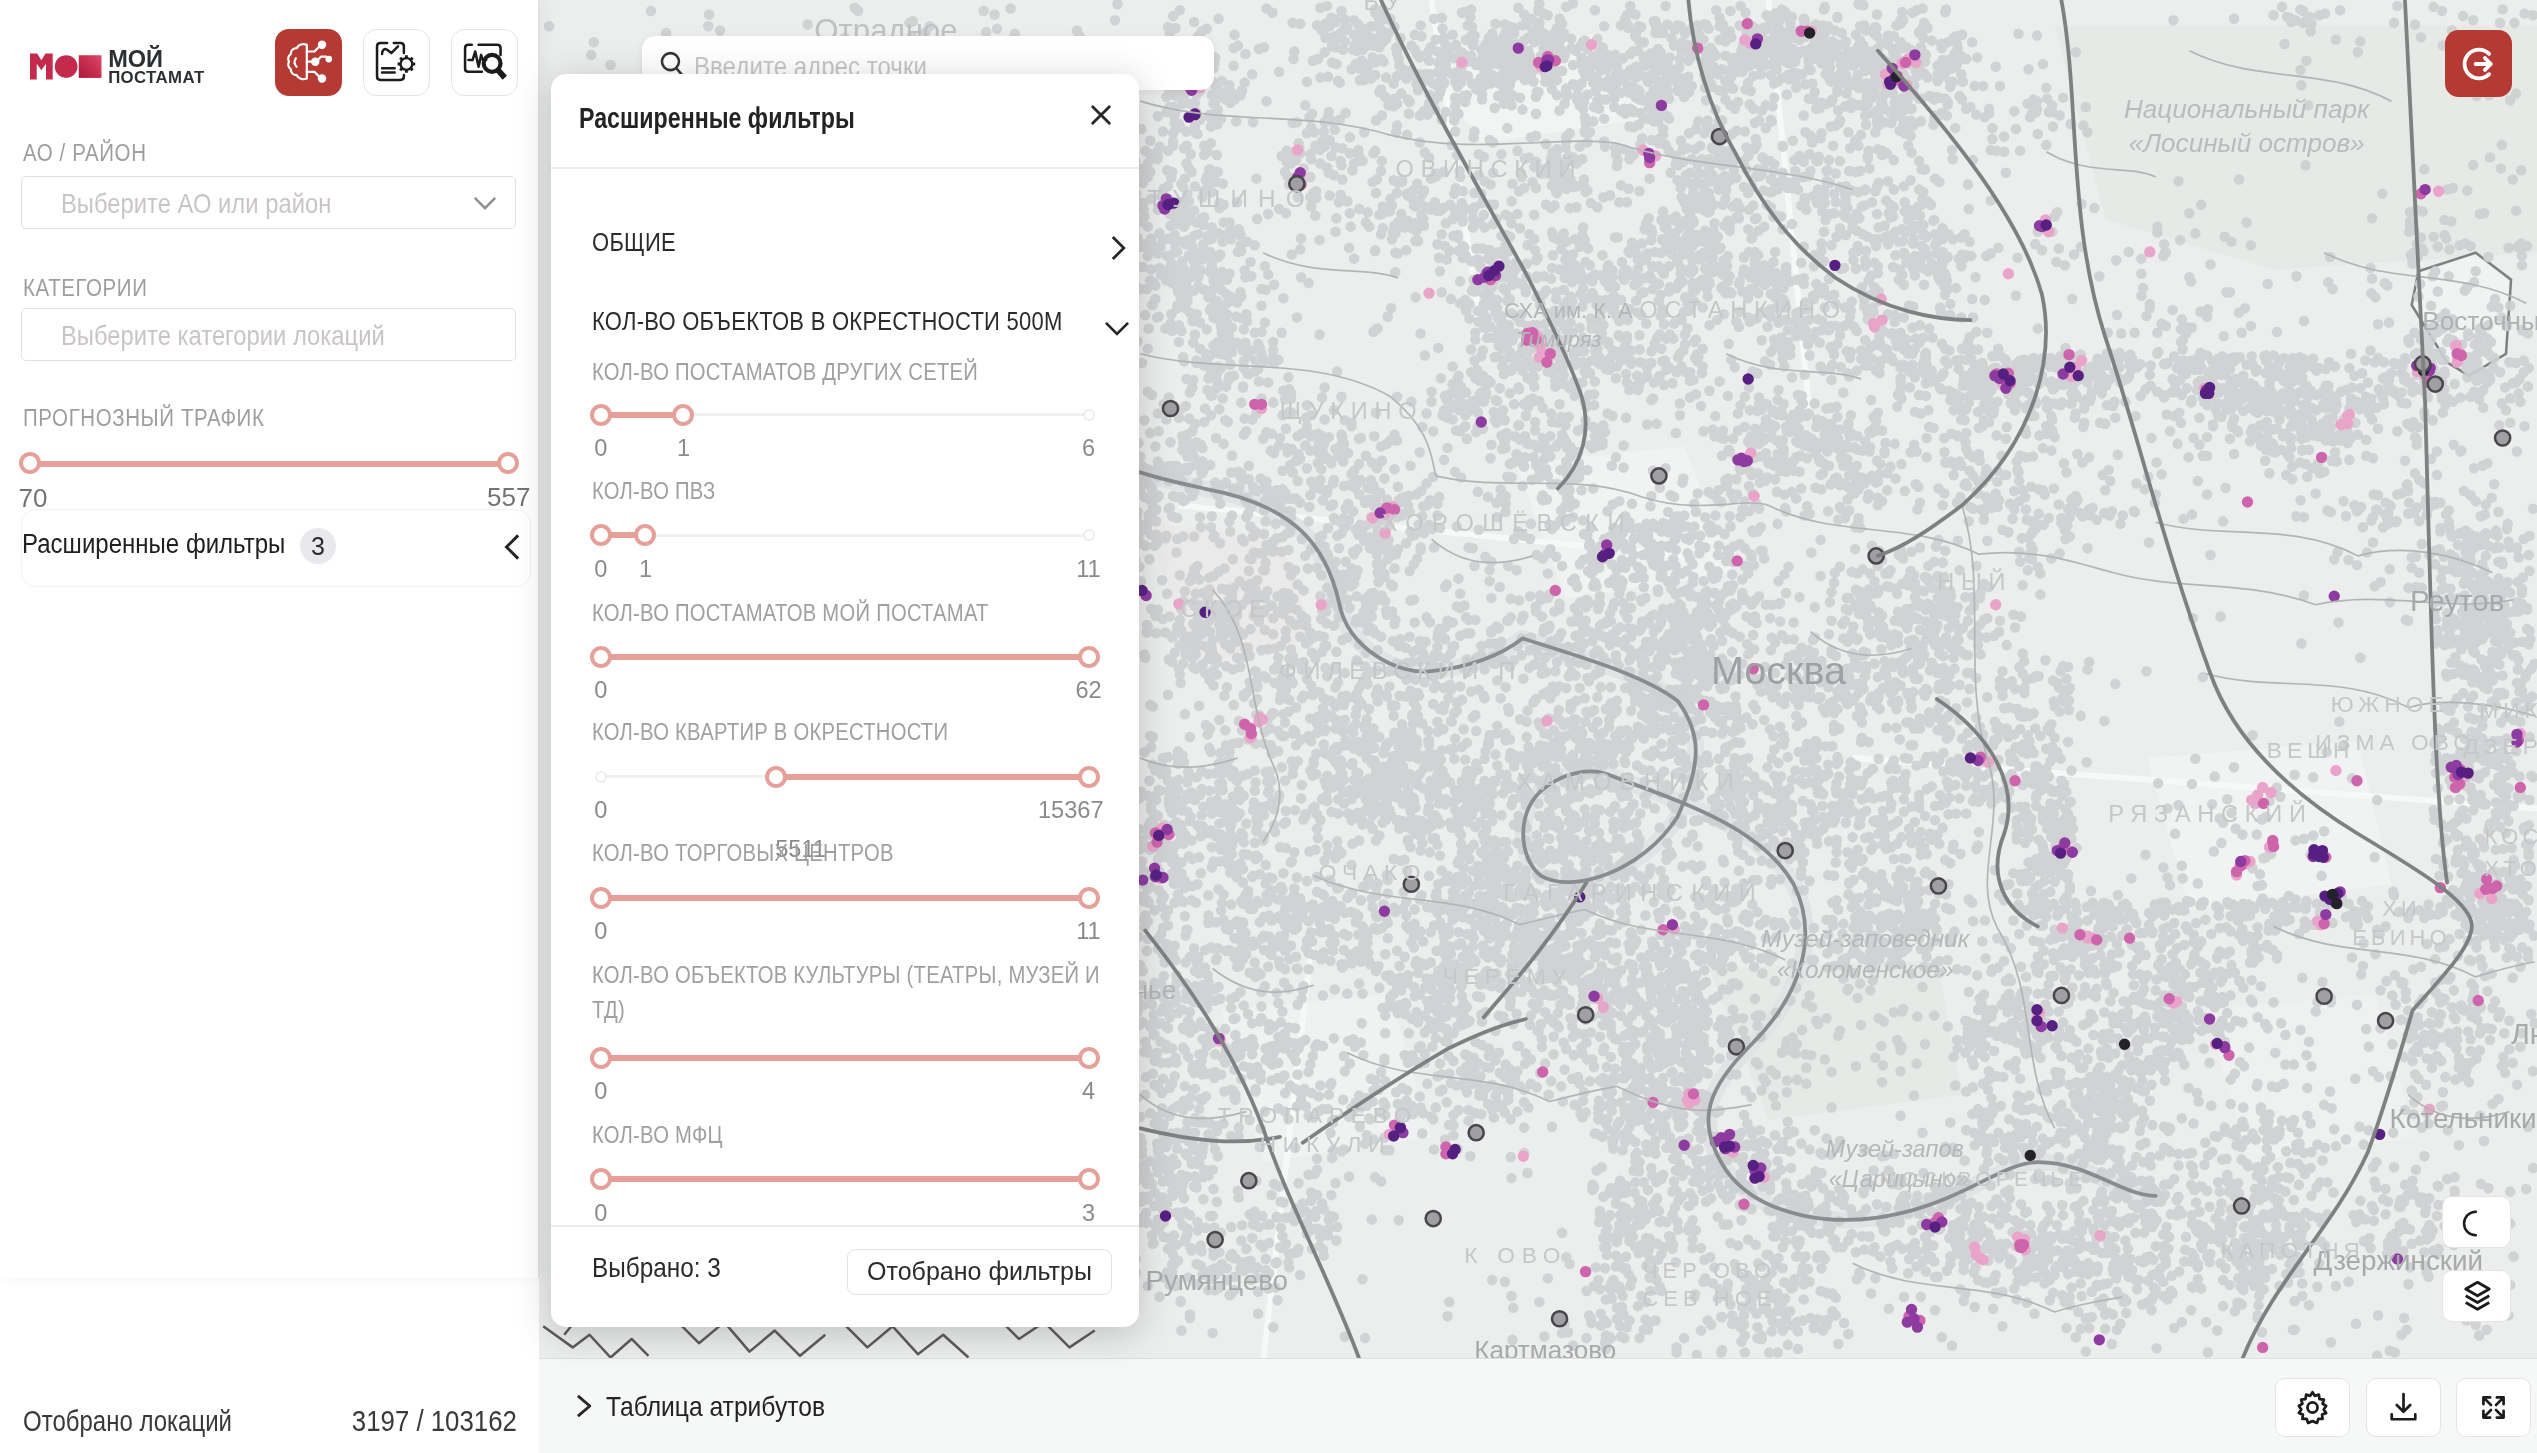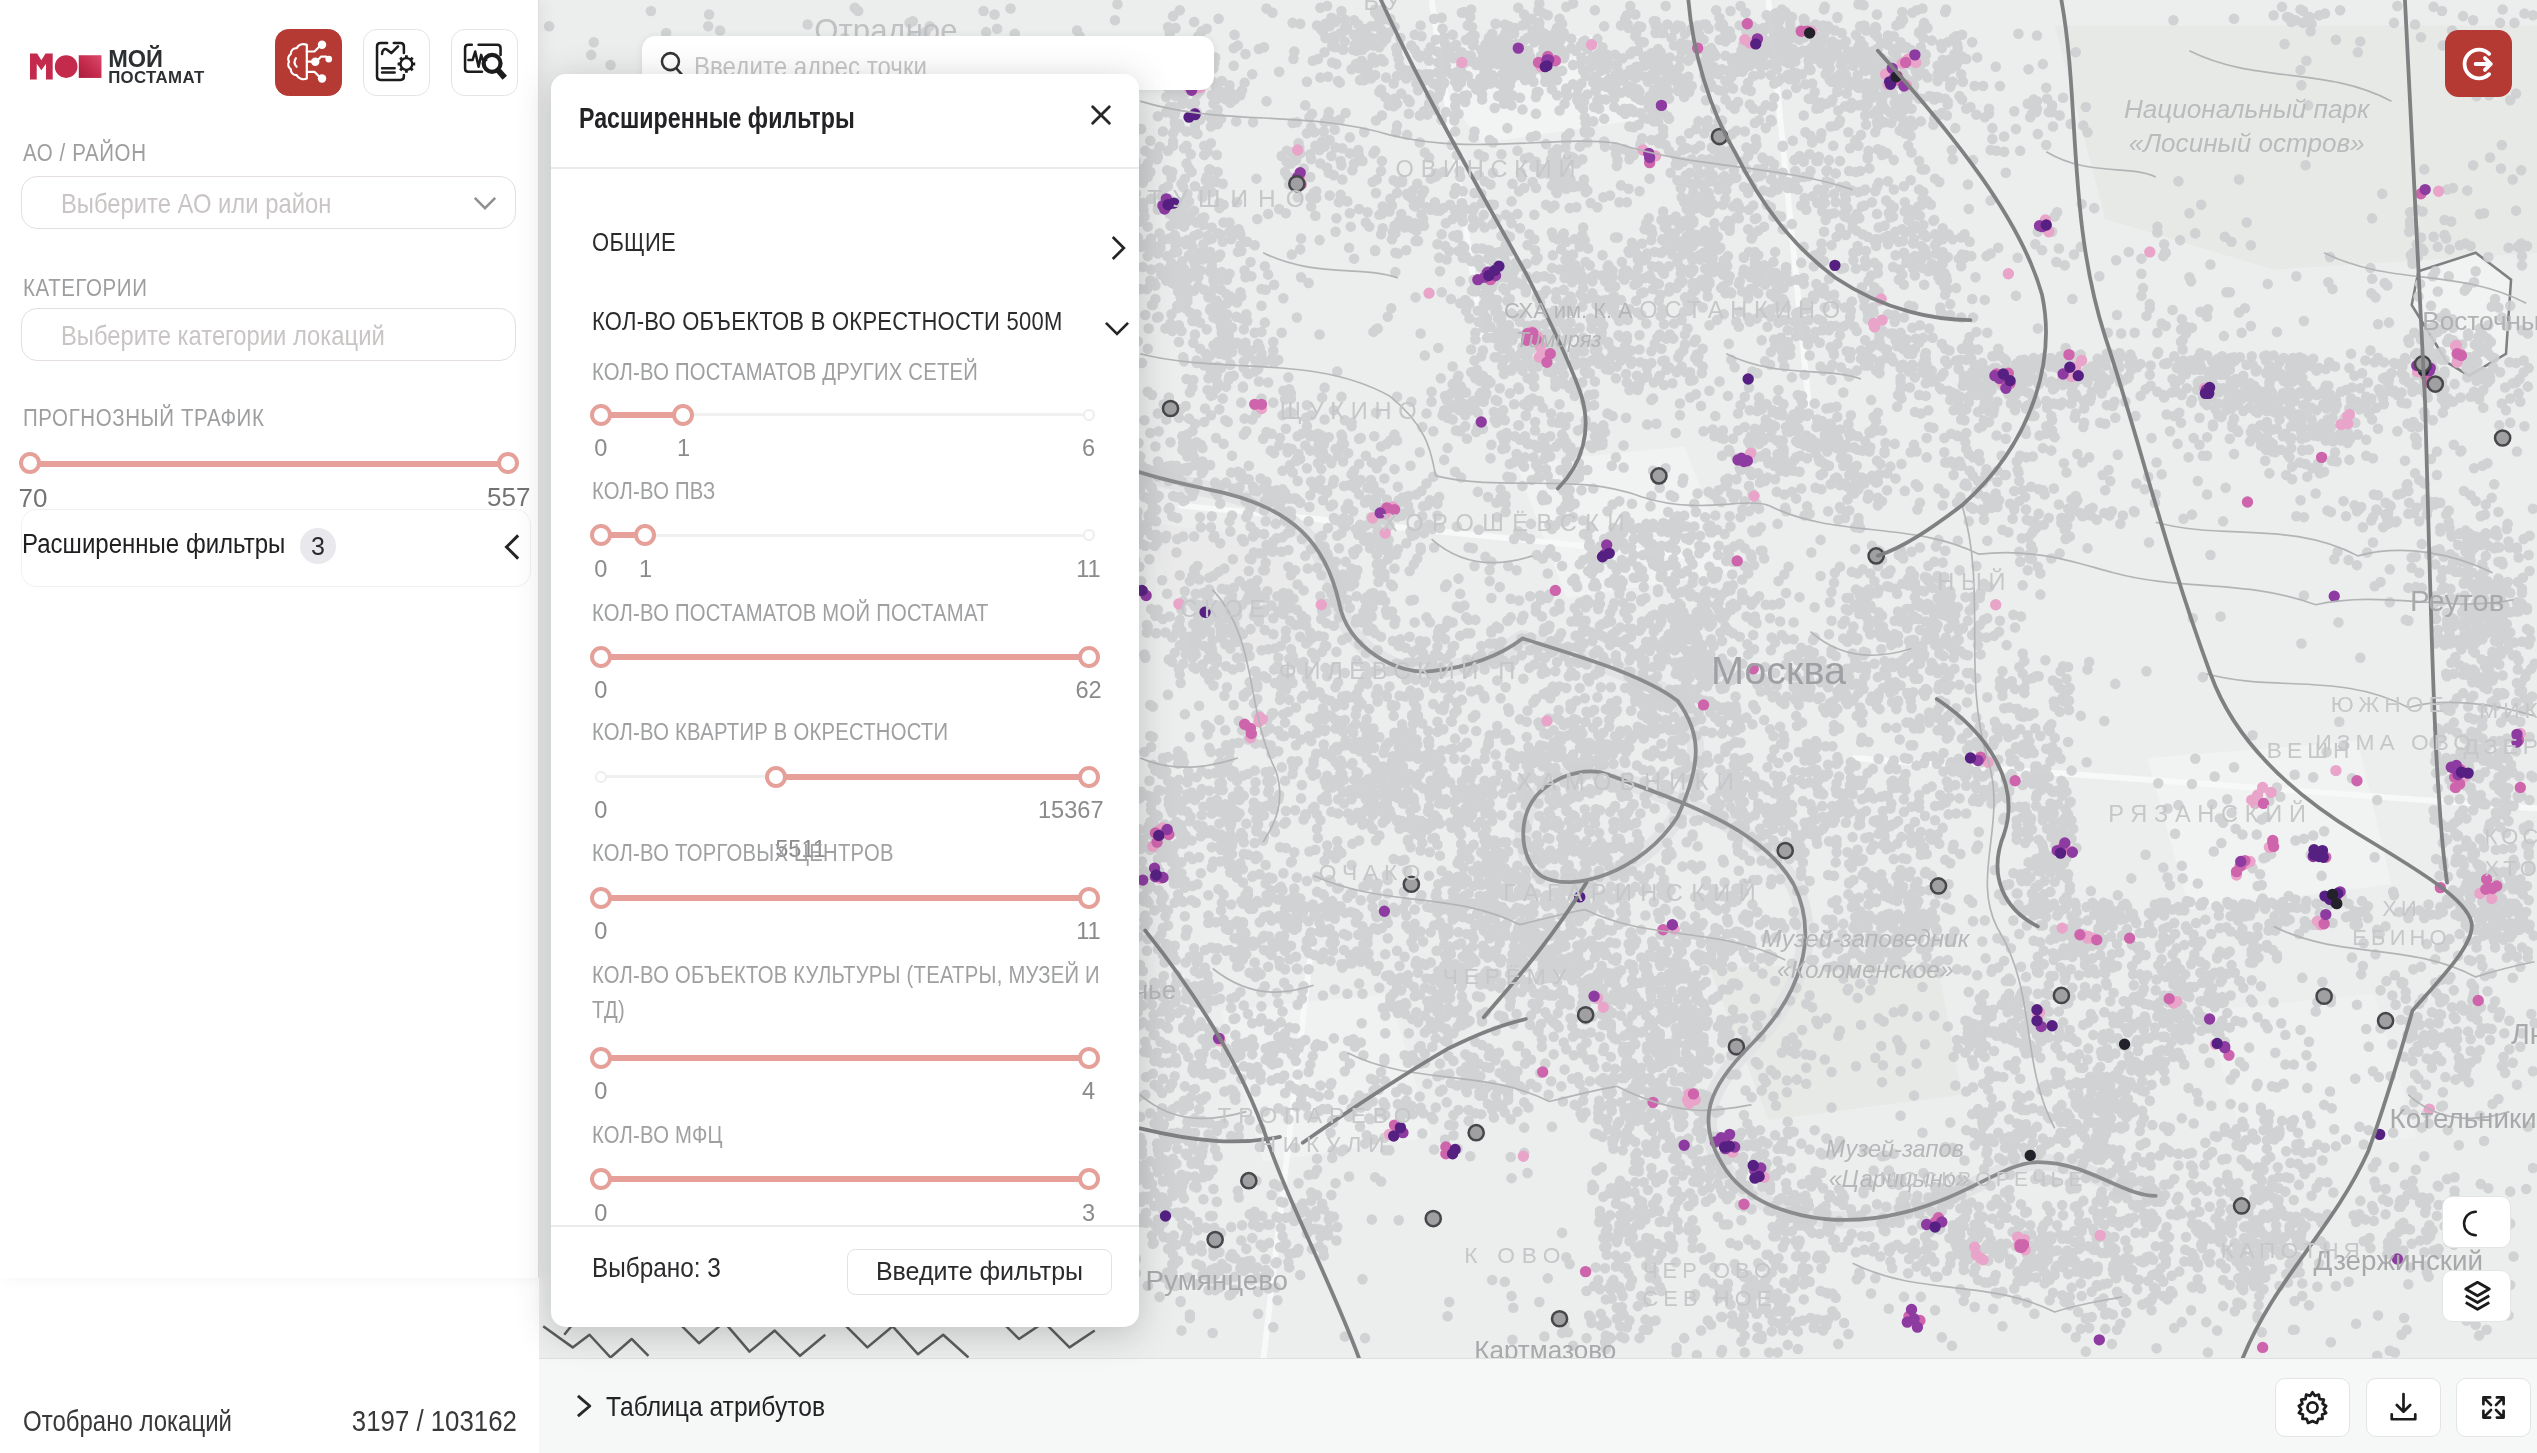--- a/index.html
+++ b/index.html
@@ -1,20 +1,20 @@
 <!DOCTYPE html>
 <html style="font-size:13.5px"><head><meta charset="utf-8"><style>
 *{margin:0;padding:0;box-sizing:border-box}
 html,body{width:2538px;height:1453px;overflow:hidden;background:#fff;
  font-family:"Liberation Sans",sans-serif;position:relative}
 .map{position:absolute;left:539px;top:0;width:1999px;height:1358px;background:#eceded;overflow:hidden}
 .sidebar{position:absolute;left:0;top:0;width:539px;height:1278px;background:#fff;z-index:30;
  border-right:1.7px solid #dedede;box-shadow:5px 0 15px rgba(0,0,0,.05)}
 .lbl{position:absolute;font-size:24.4px;color:#9d9ea0;letter-spacing:0.7px;transform:scaleX(.84);transform-origin:0 50%}
-.inp{position:absolute;left:21px;width:495px;height:53px;border:1.7px solid #e5dfde;border-radius:16px;background:#fff}
+.inp{position:absolute;left:21px;width:495px;height:53px;border:1.7px solid #e5dfde;border-radius:5px;background:#fff}
 .inp span{position:absolute;left:39px;top:11px;font-size:28px;color:#c9c5c5;transform:scaleX(.85);transform-origin:0 50%;white-space:nowrap}
 .btn3{position:absolute;top:29px;width:67px;height:67px;border-radius:13.5px;background:#fff;border:1.7px solid #e4e4e4}
 .btn3.red{background:#b53a34;border-color:#b53a34}
 .track{position:absolute;border-radius:3.4px}
 .handle{position:absolute;width:22px;height:22px;border-radius:50%;background:#fff;border:4.2px solid #e5a099}
 .num{position:absolute;font-size:26px;color:#737373}
 .panel{position:absolute;left:551px;top:74px;width:588px;height:1253px;background:#fff;border-radius:15px;
  box-shadow:0 6.7px 34px rgba(60,60,60,.25);z-index:40;overflow:hidden}
 .ptitle{position:absolute;left:28px;top:28px;font-size:29px;font-weight:bold;color:#232326;transform:scaleX(.8);transform-origin:0 50%}
 .px{position:absolute;left:530px;top:21px;width:40px;height:40px}
@@ -410,15 +410,15 @@
 <div class="pnum" style="left:487px;top:1004px;width:101px;text-align:center">4</div>
 <div class="plbl" style="top:1047px">КОЛ-ВО МФЦ</div>
 <div class="track" style="left:50px;top:1104px;width:488px;height:3.4px;background:#f0f0f0"></div>
 <div class="track" style="left:50px;top:1102px;width:488px;height:5.9px;background:#e7a099"></div>
 <div class="handle" style="left:39px;top:1094px"></div>
 <div class="handle" style="left:527px;top:1094px"></div>
 <div class="pnum" style="left:-0.8px;top:1126px;width:101px;text-align:center">0</div>
 <div class="pnum" style="left:487px;top:1126px;width:101px;text-align:center">3</div>
 <div class="pdiv" style="top:1151px"></div>
 <div style="position:absolute;left:41px;top:1178px;font-size:28px;color:#2b2b2e;transform:scaleX(.87);transform-origin:0 50%">Выбрано: 3</div>
-<div class="reset">Введите фильтры</div>
+<div class="reset">Отобрано фильтры</div>
   </div>
 
 
 </body></html>

